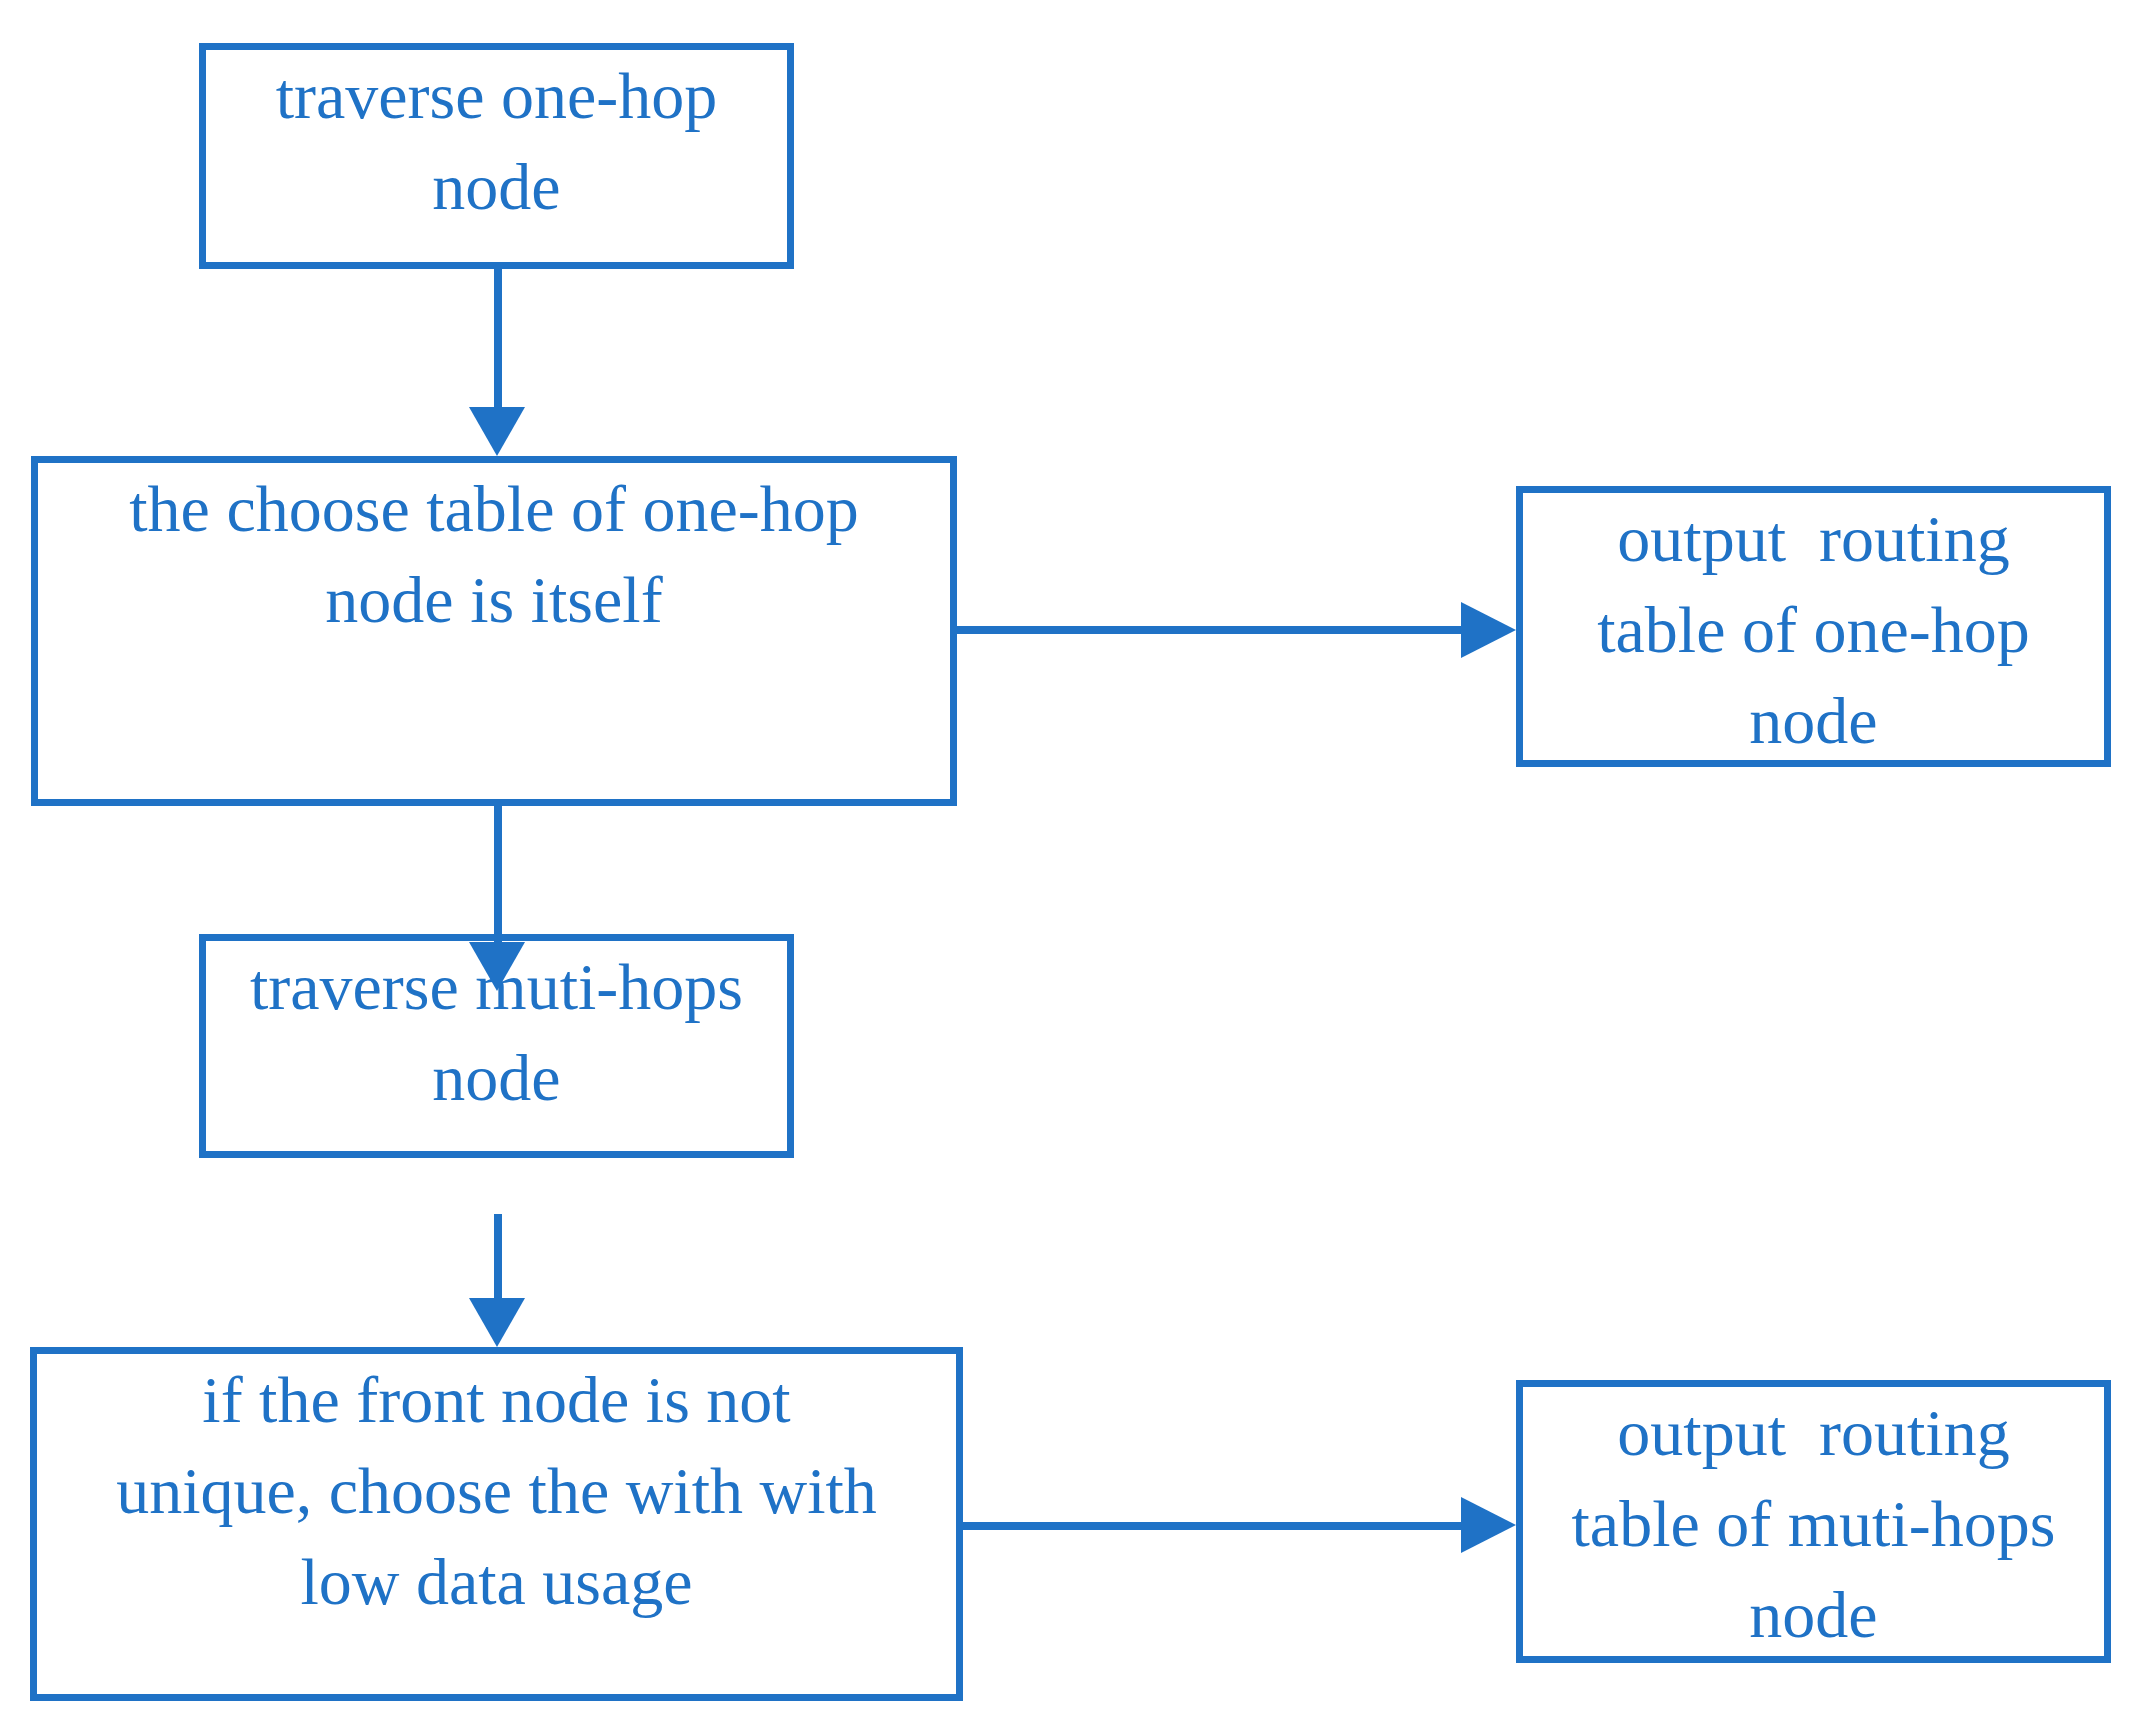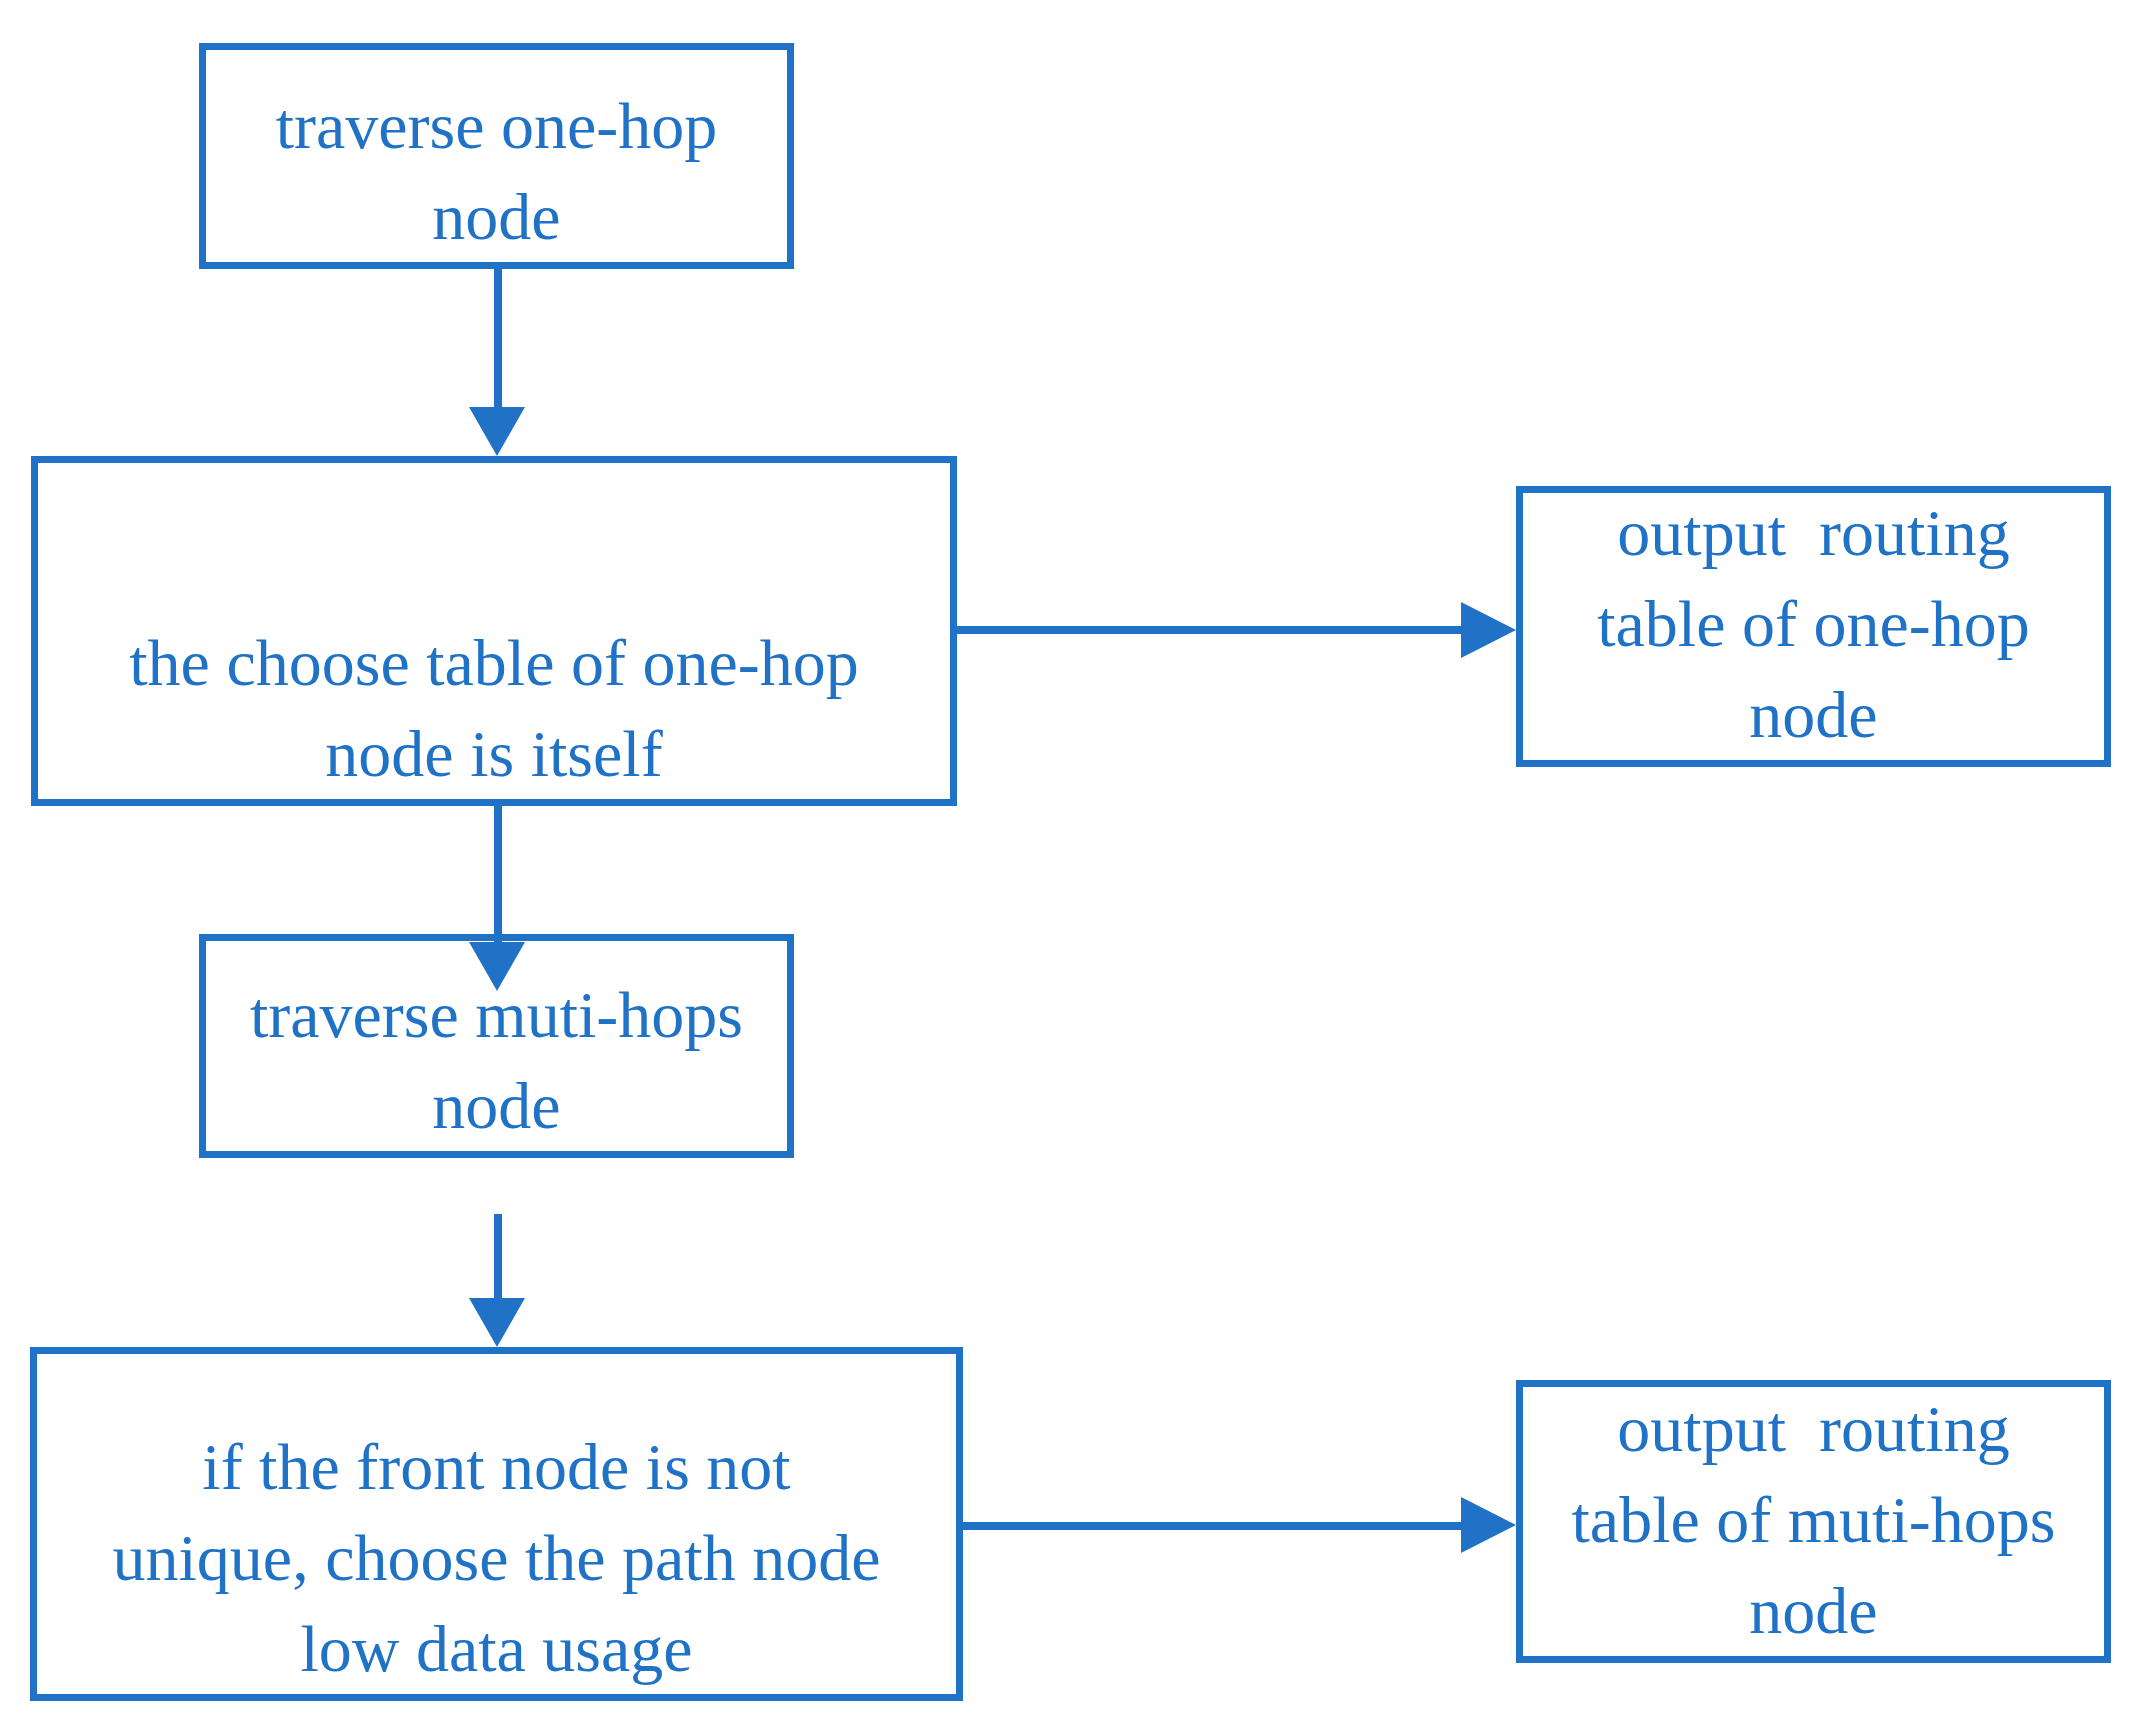--- a/index.html
+++ b/index.html
@@ -15,21 +15,21 @@
     font-family: "Liberation Serif", "DejaVu Serif", serif;
     overflow: hidden;
   }
   .node {
     position: absolute;
     box-sizing: border-box;
     border: 7.9px solid var(--accent, #1F72C6);
     color: var(--accent, #1F72C6);
     background: #ffffff;
     display: flex;
-    align-items: flex-end;
+    align-items: flex-start;
     justify-content: center;
     text-align: center;
   }
   .node .label {
     white-space: pre-wrap;
     font-size: 66px;
     line-height: 91px;
   }
   .vline, .hline {
     position: absolute;
@@ -93,21 +93,21 @@
 node</span>
   </div>
 
   <div class="node" id="node-d">
     <span class="label">traverse muti-hops
 node</span>
   </div>
 
   <div class="node" id="node-e">
     <span class="label">if the front node is not
-unique, choose the path node
+unique, choose the with with
 low data usage</span>
   </div>
 
   <div class="node" id="node-f">
     <span class="label">output  routing
 table of muti-hops
 node</span>
   </div>
 
   <div class="vline" id="conn-ab-line"></div>

